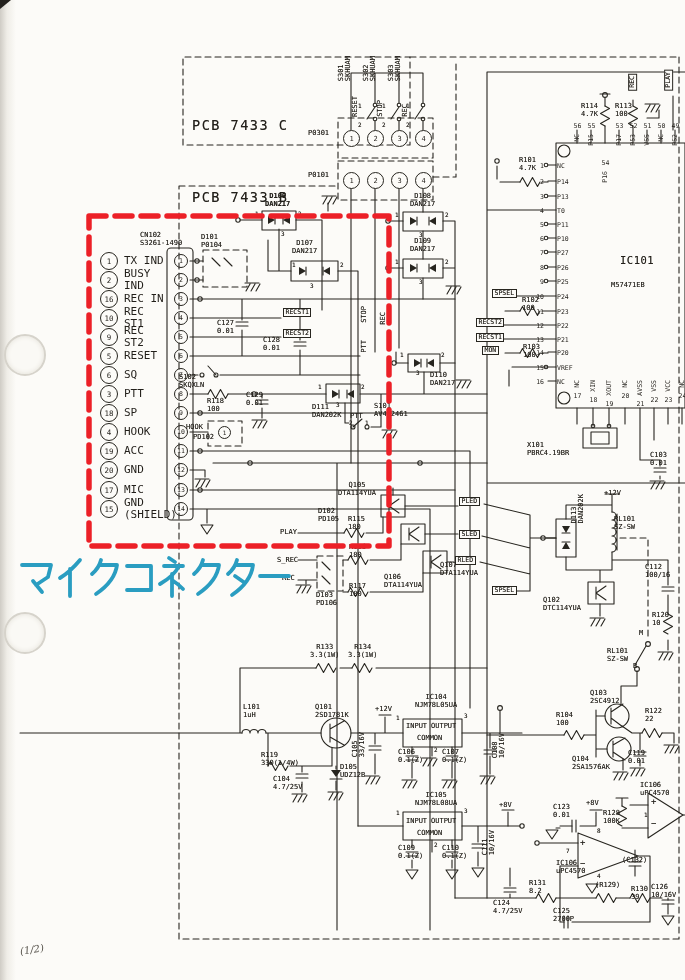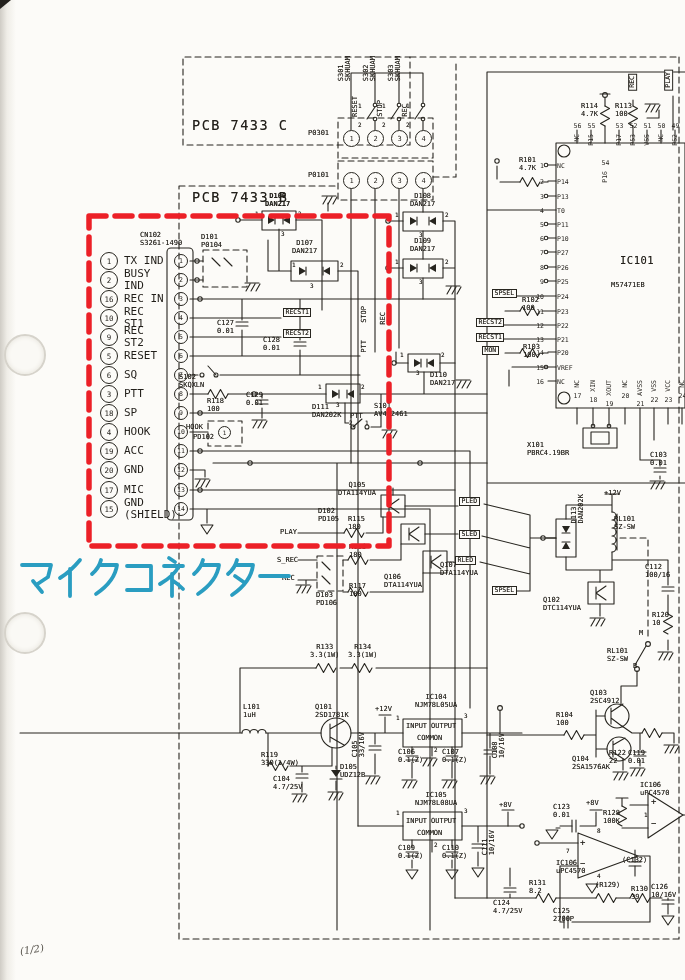--- a/index.html
+++ b/index.html
@@ -475,21 +475,21 @@
 10/16V</div>
         <div class="lbl s7" style="left: 499px; top: 802px;">+8V</div>
         <div class="lbl s7" style="left: 493px; top: 900px;">C124
 4.7/25V</div>
         <div class="lbl s7" style="left: 556px; top: 712px;">R104
 100</div>
         <div class="lbl s7" style="left: 590px; top: 690px;">Q103
 2SC4912</div>
         <div class="lbl s7" style="left: 572px; top: 756px;">Q104
 2SA1576AK</div>
-        <div class="lbl s7" style="left: 609px; top: 708px; margin-top: 42px;">R122
+        <div class="lbl s7" style="left: 645px; top: 708px;">R122
 22</div>
         <div class="lbl s7" style="left: 628px; top: 750px;">C119
 0.01</div>
         <div class="lbl s7" style="left: 640px; top: 782px;">IC106
 uPC4570</div>
         <div class="lbl s7" style="left: 553px; top: 804px;">C123
 0.01</div>
         <div class="lbl s7" style="left: 586px; top: 800px;">+8V</div>
         <div class="lbl s7" style="left: 603px; top: 810px;">R128
 100K</div>

